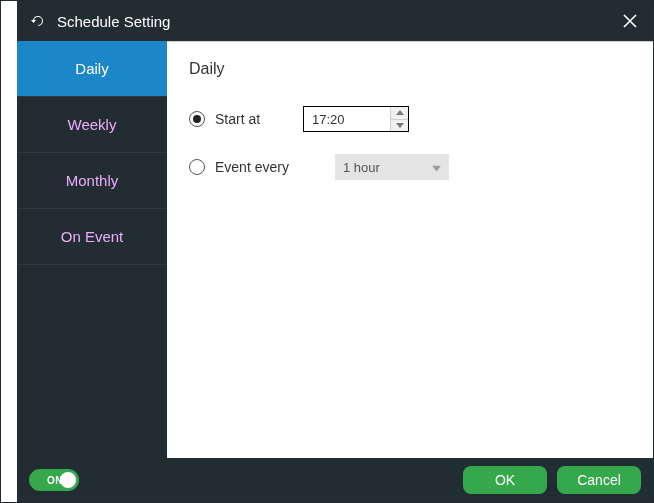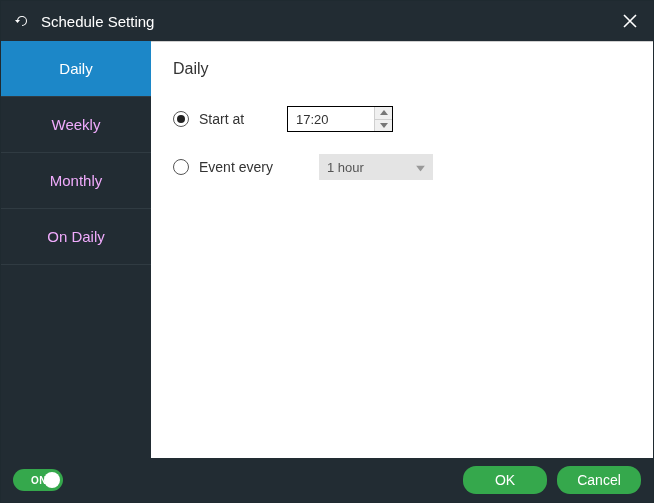--- a/index.html
+++ b/index.html
@@ -1,21 +1,21 @@
 <!DOCTYPE html>
 <html><head>
 <meta charset="utf-8">
 <style>
   * { box-sizing: border-box; margin: 0; padding: 0; font-family: -apple-system, "Segoe UI", Arial, sans-serif; }
   html, body { width: 654px; height: 503px; overflow: hidden; }
   .window {
     width: 654px; height: 503px;
     background: #ffffff;
     border: 1px solid #1f2a30;
-    display: flex; flex-direction: column;
+    display: flex; flex-direction: column; padding-left: 16px;
   }
   .titlebar {
     height: 40px; background: #222c33;
     display: flex; align-items: center;
     padding: 0 14px 0 12px;
     color: #ffffff;
   }
   .titlebar .icon { width: 18px; height: 18px; margin-right: 10px; display:flex; align-items:center; justify-content:center;}
   .titlebar .title { font-size: 15px; font-weight: 400; flex: 1; }
   .titlebar .close { width: 18px; height: 18px; cursor: pointer; display:flex; align-items:center; justify-content:center;}
@@ -72,21 +72,21 @@
     width: 50px; height: 22px; background: #35a84c; border-radius: 11px;
     position: relative; cursor: pointer; display:flex; align-items:center;
   }
   .toggle .knob {
     width: 16px; height: 16px; background: #fff; border-radius: 50%;
     position: absolute; right: 3px; top: 3px;
   }
   .toggle .txt { color:#fff; font-size:10px; font-weight:600; margin-left:18px; letter-spacing:0.5px;}
   .footer-spacer { flex: 1; }
   .btn {
-    min-width: 84px; height: 28px; border: none; border-radius: 13px;
+    min-width: 84px; height: 28px; border: none; border-radius: 8px;
     background: #35a84c; color: #fff; font-size: 14px; cursor: pointer;
     padding: 0 14px;
   }
 </style>
 </head>
 <body>
 
 <div class="window">
 
   <div class="titlebar">
@@ -108,21 +108,21 @@
       <div class="sidebar-item active">
         <span>Daily</span>
       </div>
       <div class="sidebar-item">
         <span>Weekly</span>
       </div>
       <div class="sidebar-item">
         <span>Monthly</span>
       </div>
       <div class="sidebar-item">
-        <span>On Daily</span>
+        <span>On Event</span>
       </div>
     </div>
 
     <div class="main">
       <h2>Daily</h2>
 
       <div class="row">
         <span class="radio checked"></span>
         <span class="row-label">Start at</span>
         <span class="time-input">

